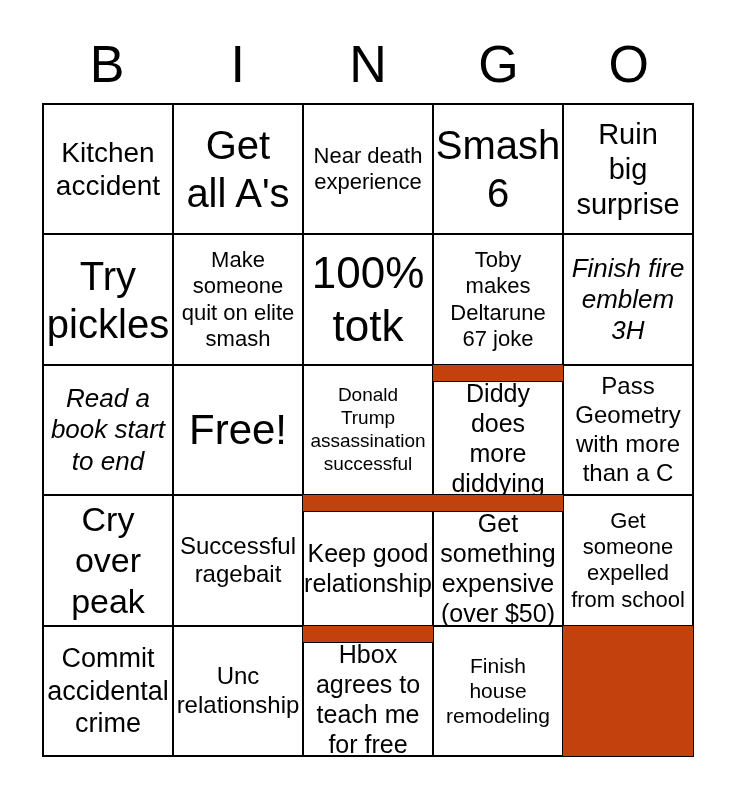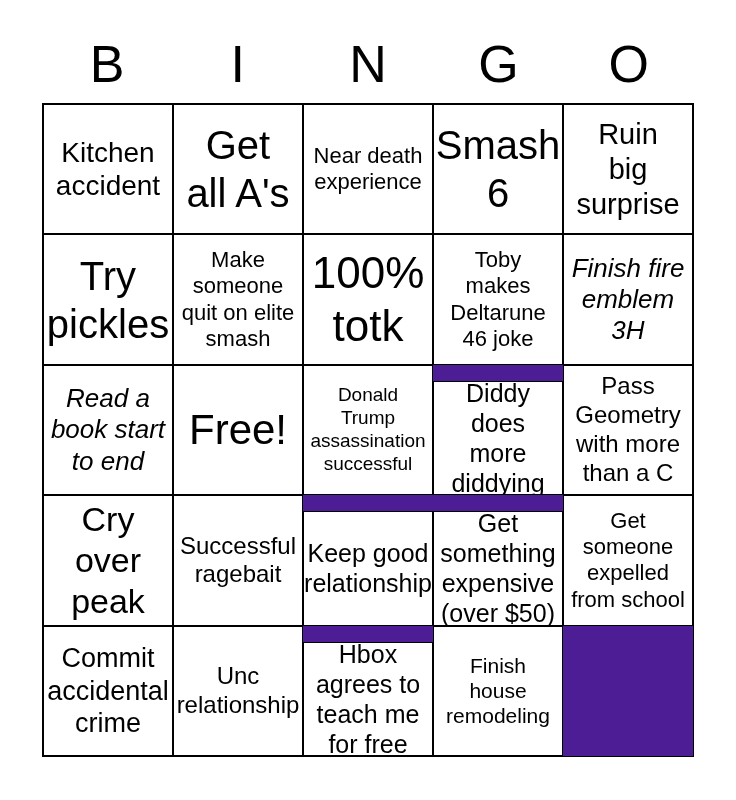--- a/index.html
+++ b/index.html
@@ -36,21 +36,21 @@
   .grid {
     position: absolute;
     left: 42px;
     top: 103px;
     width: 652px;
     height: 654px;
     display: grid;
     grid-template-columns: repeat(5, 1fr);
     grid-template-rows: repeat(5, 1fr);
     border: 1px solid #000000;
-    background: #4c1d95;
+    background: #c2410c;
   }
   .cell {
     border: 1px solid #000000;
     display: flex;
     align-items: center;
     justify-content: center;
     text-align: center;
     white-space: pre-line;
     line-height: 1.2;
     padding: 2px 1px;
@@ -106,21 +106,21 @@
 pickles</div>
     <div class="cell fs22">Make
 someone
 quit on elite
 smash</div>
     <div class="cell fs44">100%
 totk</div>
     <div class="cell fs22">Toby
 makes
 Deltarune
-46 joke</div>
+67 joke</div>
 
     <div class="cell fs26">Finish fire
 emblem
 3H</div>
     <div class="cell fs26">Read a
 book start
 to end</div>
     <div class="cell fs42">Free!</div>
     <div class="cell fs19">Donald
 Trump

